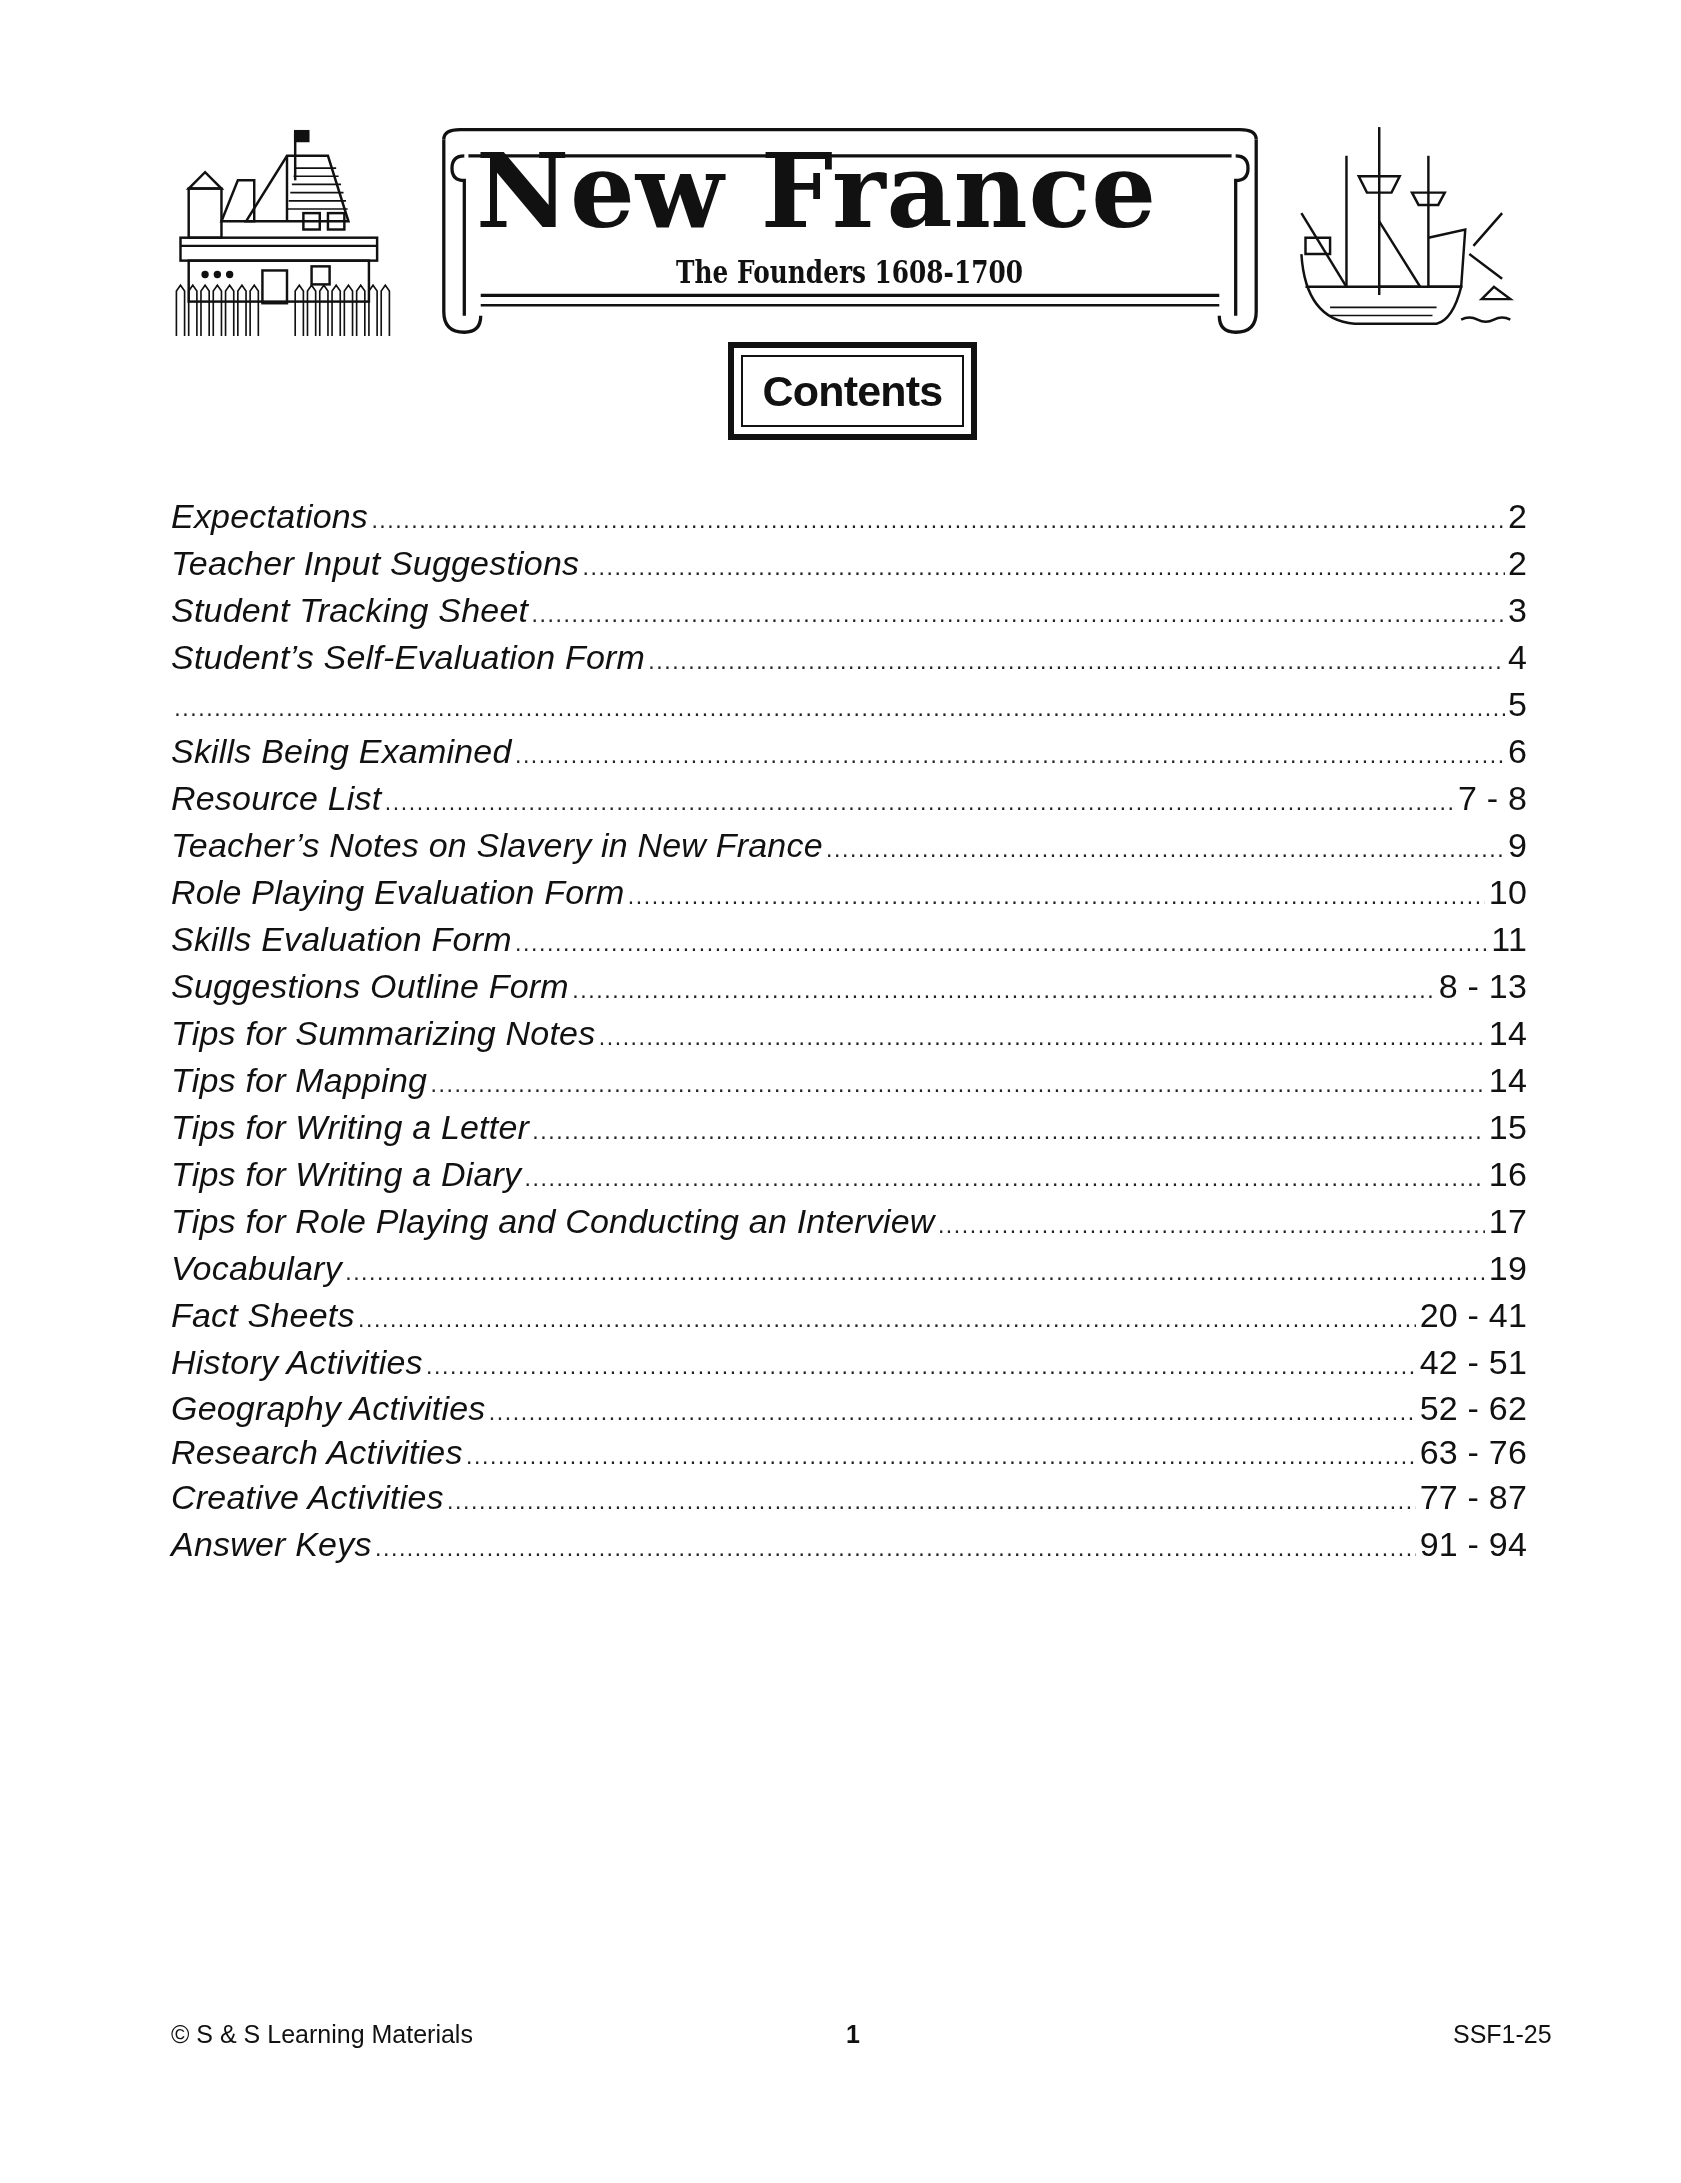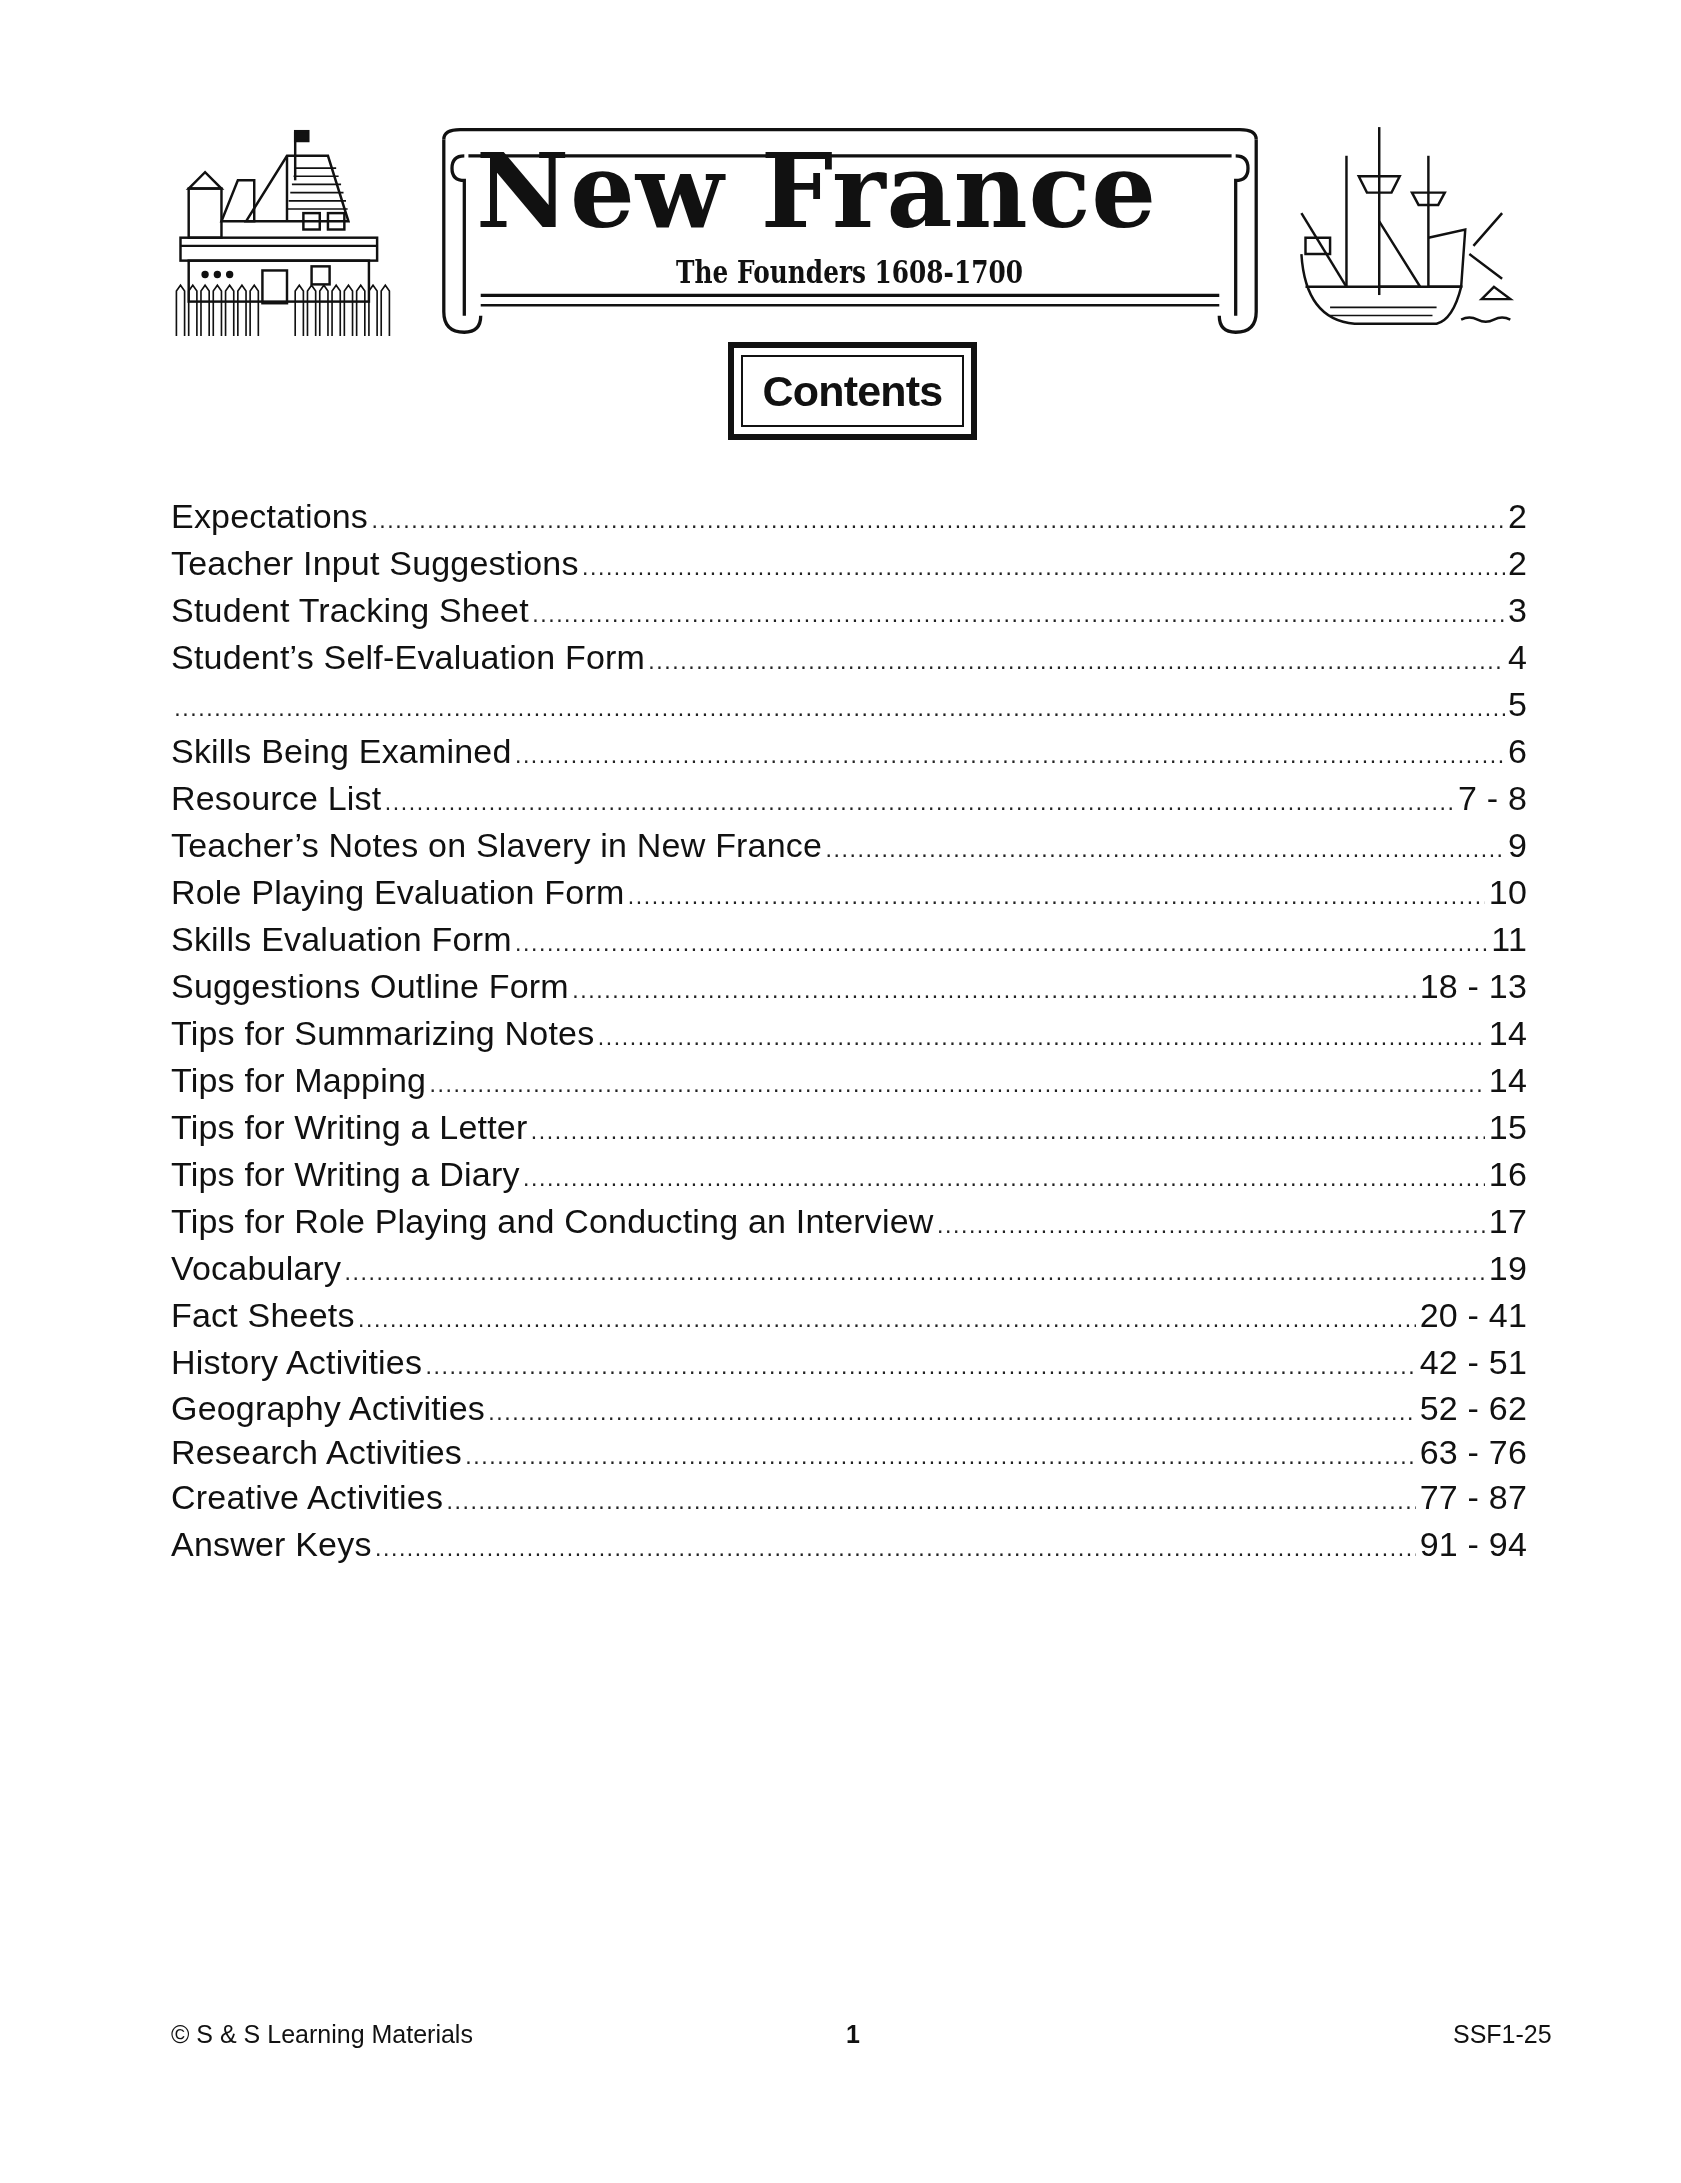--- a/index.html
+++ b/index.html
@@ -9,21 +9,21 @@
   #fort{left:172px;top:123px;width:230px;height:213px;}
   #ship{left:1297px;top:123px;width:230px;height:213px;}
   #scroll{left:419px;top:123px;width:862px;height:215px;}
   #title{left:476px;top:130px;width:747px;font-family:"DejaVu Serif",serif;font-weight:bold;font-size:102px;letter-spacing:0.8px;line-height:123px;}
   #subtitle{left:476px;top:253px;width:747px;text-align:center;font-family:"DejaVu Serif",serif;font-weight:bold;font-size:31px;transform:scaleX(0.8);line-height:38px;}
   #contents-box{left:728px;top:342px;width:249px;height:98px;border:6.6px solid #111;box-sizing:border-box;}
   #contents-inner{position:absolute;left:6.6px;top:6.6px;right:6.6px;bottom:6.6px;border:2.5px solid #111;display:flex;align-items:center;justify-content:center;font-weight:bold;font-size:43px;letter-spacing:-0.8px;}
   
   #toc{left:171px;top:493px;width:1356px;}
   .row{display:flex;align-items:baseline;height:47px;font-size:34px;line-height:47px;letter-spacing:0.2px;}
-  .row .label{white-space:pre;flex:0 0 auto;}
+  .row .label{white-space:pre;flex:0 0 auto;font-style:italic;}
   .row .dots{flex:1 1 auto;overflow:hidden;white-space:nowrap;font-size:23px;letter-spacing:1.6px;margin:0 3.3px;color:#222;}
   .row .dots::before{content:"..........................................................................................................................................................................................................";}
   .row .page{flex:0 0 auto;white-space:pre;}
   .row.tight{height:44px;line-height:44px;}
   
   #footer-left{left:171px;top:2020px;font-size:25px;}
   #footer-center{left:846px;top:2020px;font-size:25px;font-weight:bold;}
   #footer-right{left:1453px;top:2020px;font-size:25px;}
 </style>
 </head>
@@ -144,21 +144,21 @@
       <span class="page">10</span>
     </div>
   <div class="row">
       <span class="label">Skills Evaluation Form</span>
       <span class="dots"></span>
       <span class="page">11</span>
     </div>
   <div class="row">
       <span class="label">Suggestions Outline Form</span>
       <span class="dots"></span>
-      <span class="page">18 - 13</span>
+      <span class="page">8 - 13</span>
     </div>
   <div class="row">
       <span class="label">Tips for Summarizing Notes</span>
       <span class="dots"></span>
       <span class="page">14</span>
     </div>
   <div class="row">
       <span class="label">Tips for Mapping</span>
       <span class="dots"></span>
       <span class="page">14</span>

